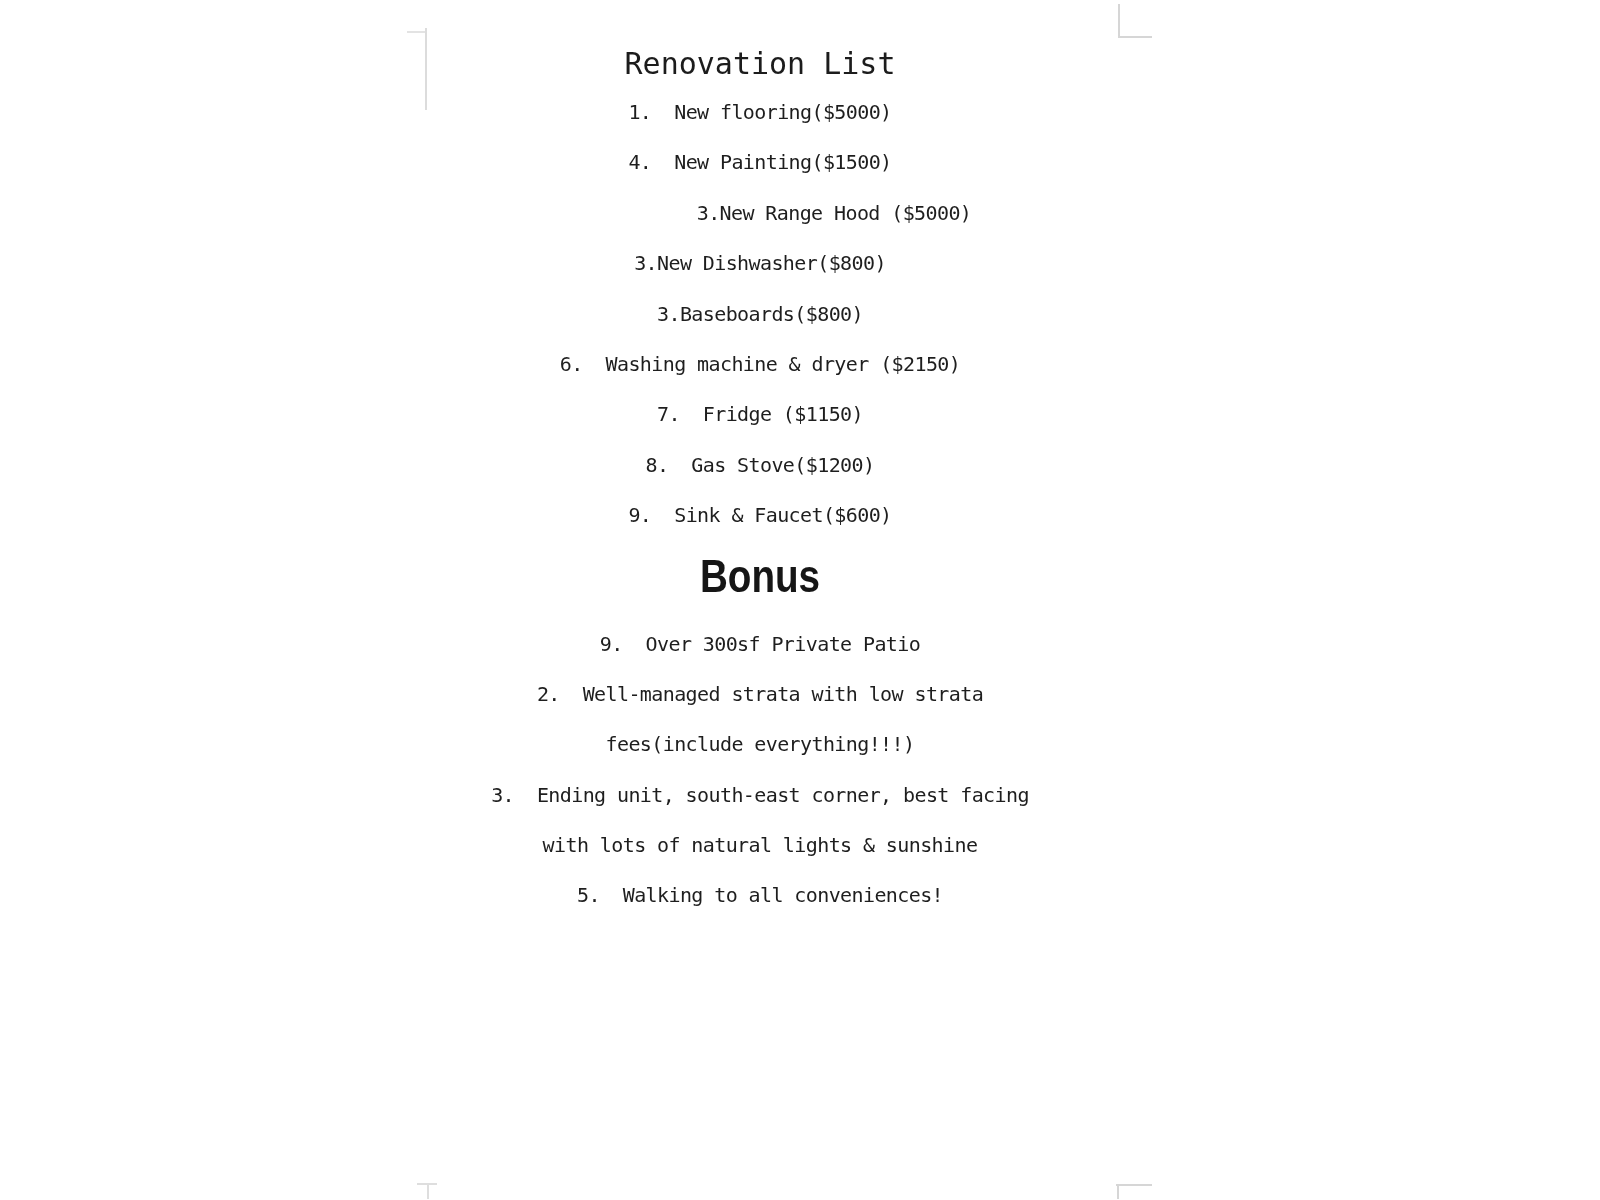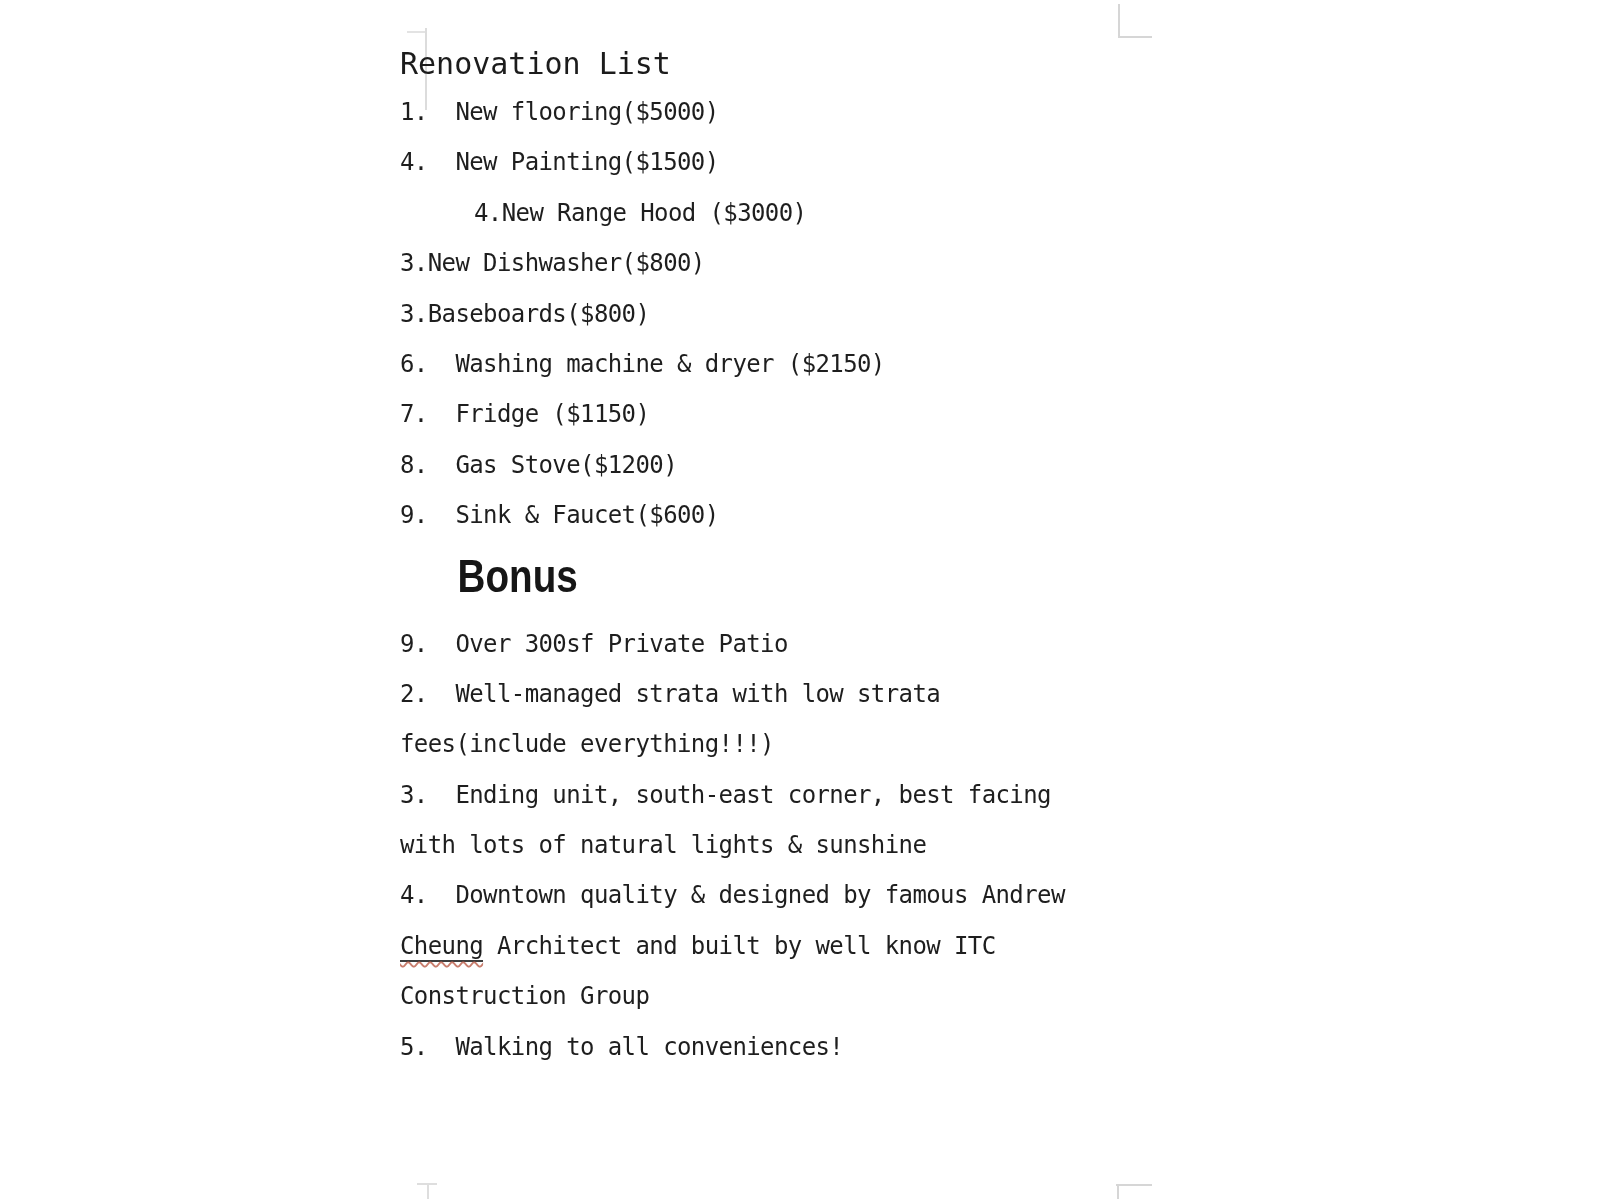--- a/index.html
+++ b/index.html
@@ -22,24 +22,24 @@
   
   .logo{position:absolute;left:423px;top:8px;width:92px;text-align:center;}
   .logo svg{display:block;margin:0 auto;}
   .logo-text{
     font-family:"Liberation Sans",sans-serif;font-size:15px;letter-spacing:1.6px;
     color:#a6a5a2;line-height:17px;white-space:nowrap;margin-top:1px;
   }
   .logo-text .reg{font-size:8px;vertical-align:super;letter-spacing:0;}
 
   
-  .content{position:absolute;left:400px;top:40px;width:720px;text-align:left;}
+  .content{position:absolute;left:400px;top:40px;width:720px;text-align:center;}
   .title{font-size:30px;line-height:47px;white-space:pre;color:#1c1c1c;}
   .line{
-    font-size:24px;letter-spacing:-0.6px;line-height:50.4px;height:50.4px;
+    font-size:20px;letter-spacing:-0.6px;line-height:50.4px;height:50.4px;
     white-space:pre;color:#1e1e1e;
   }
   .reno-list > .line:nth-child(3){transform:translateX(74px);}
   .bonus-title{
     font-family:"Liberation Sans",sans-serif;font-weight:700;font-size:46px;
     line-height:62px;height:62px;margin-top:4px;color:#161616;
     transform:scaleX(0.84);transform-origin:50% 50%;letter-spacing:0;
   }
   .bonus-list{margin-top:12px;}
   .uword{
@@ -62,21 +62,21 @@
   <div class="guide g-bl-v"></div>
   <div class="guide g-br-h"></div>
   <div class="guide g-br-v"></div>
 
 
   <div class="content">
     <div class="title">Renovation List</div>
     <div class="reno-list">
         <div class="line">1.  New flooring($5000)</div>
         <div class="line">4.  New Painting($1500)</div>
-        <div class="line">4.New Range Hood ($3000)</div>
+        <div class="line">3.New Range Hood ($5000)</div>
         <div class="line">3.New Dishwasher($800)</div>
         <div class="line">3.Baseboards($800)</div>
         <div class="line">6.  Washing machine &amp; dryer ($2150)</div>
         <div class="line">7.  Fridge ($1150)</div>
         <div class="line">8.  Gas Stove($1200)</div>
         <div class="line">9.  Sink &amp; Faucet($600)</div>
       </div>
     <div class="bonus-title">Bonus</div>
     <div class="bonus-list">
         <div>
@@ -84,23 +84,18 @@
         </div>
         <div>
           <div class="line">2.  Well-managed strata with low strata</div>
           <div class="line">fees(include everything!!!)</div>
         </div>
         <div>
           <div class="line">3.  Ending unit, south-east corner, best facing</div>
           <div class="line">with lots of natural lights &amp; sunshine</div>
         </div>
         <div>
-          <div class="line">4.  Downtown quality &amp; designed by famous Andrew</div>
-          <div class="line"><span class="uword">Cheung</span> Architect and built by well know ITC</div>
-          <div class="line">Construction Group</div>
-        </div>
-        <div>
           <div class="line">5.  Walking to all conveniences!</div>
         </div>
       </div>
   </div>
 
 </div>
 
 </body></html>

